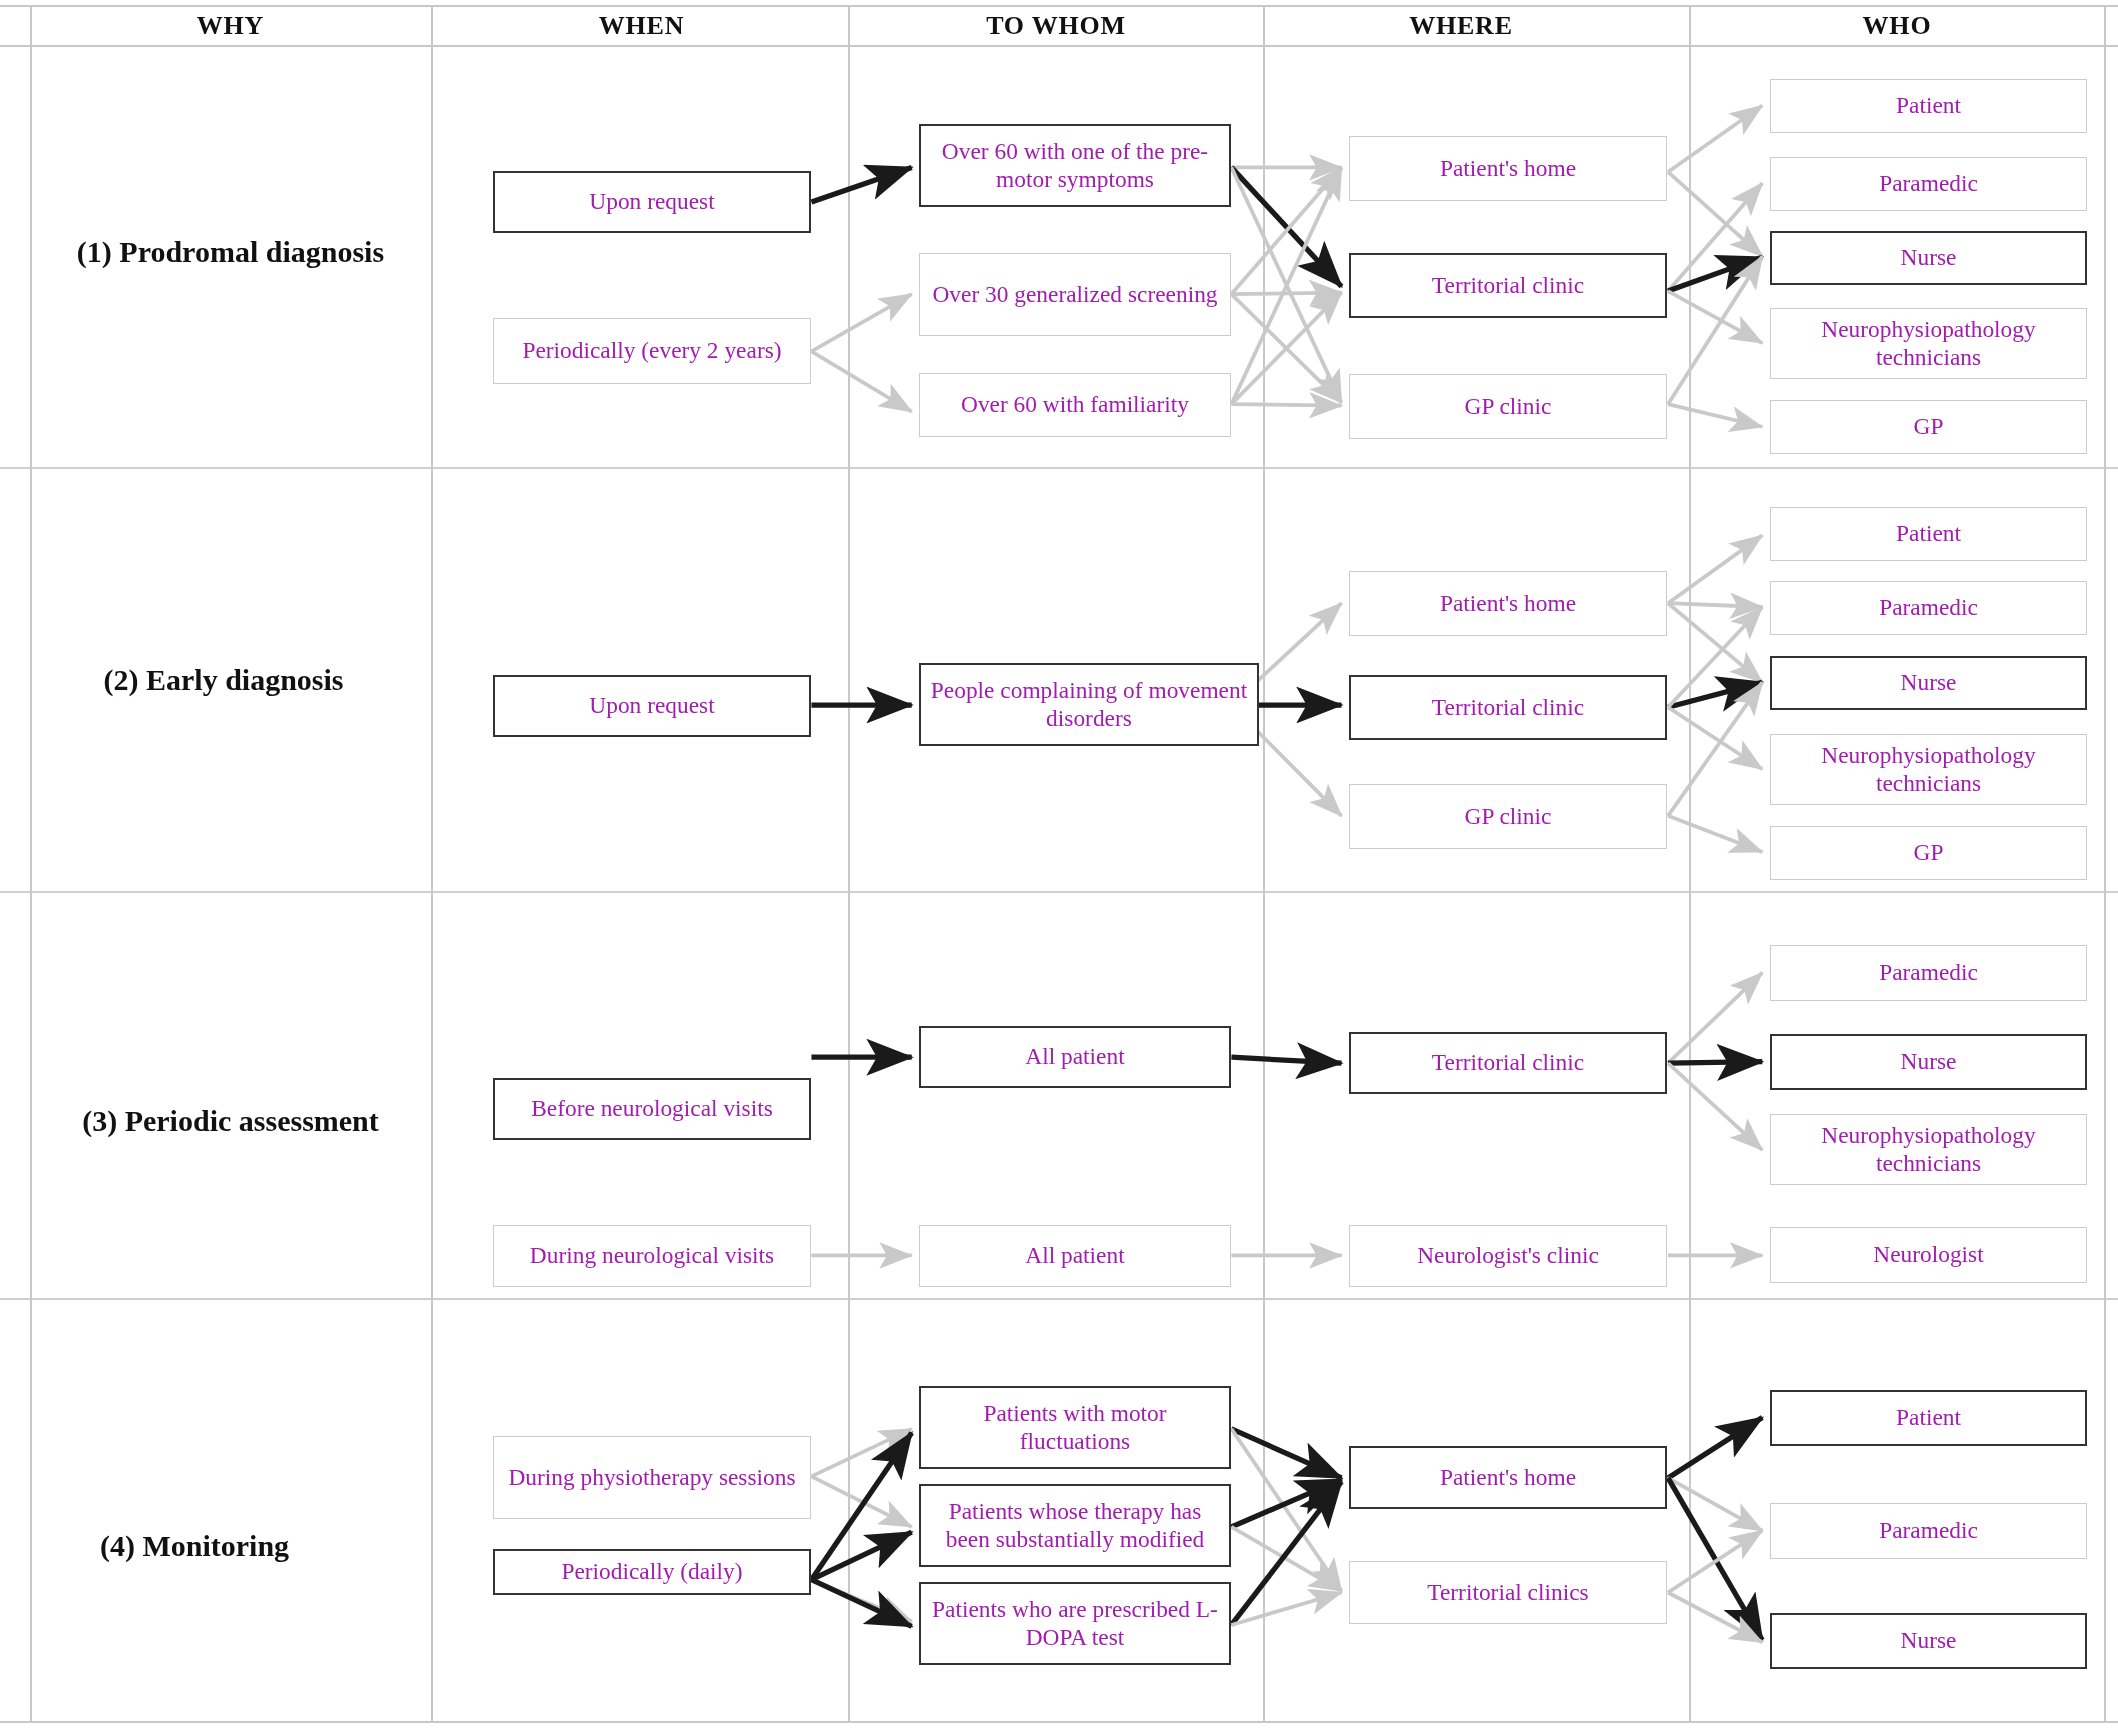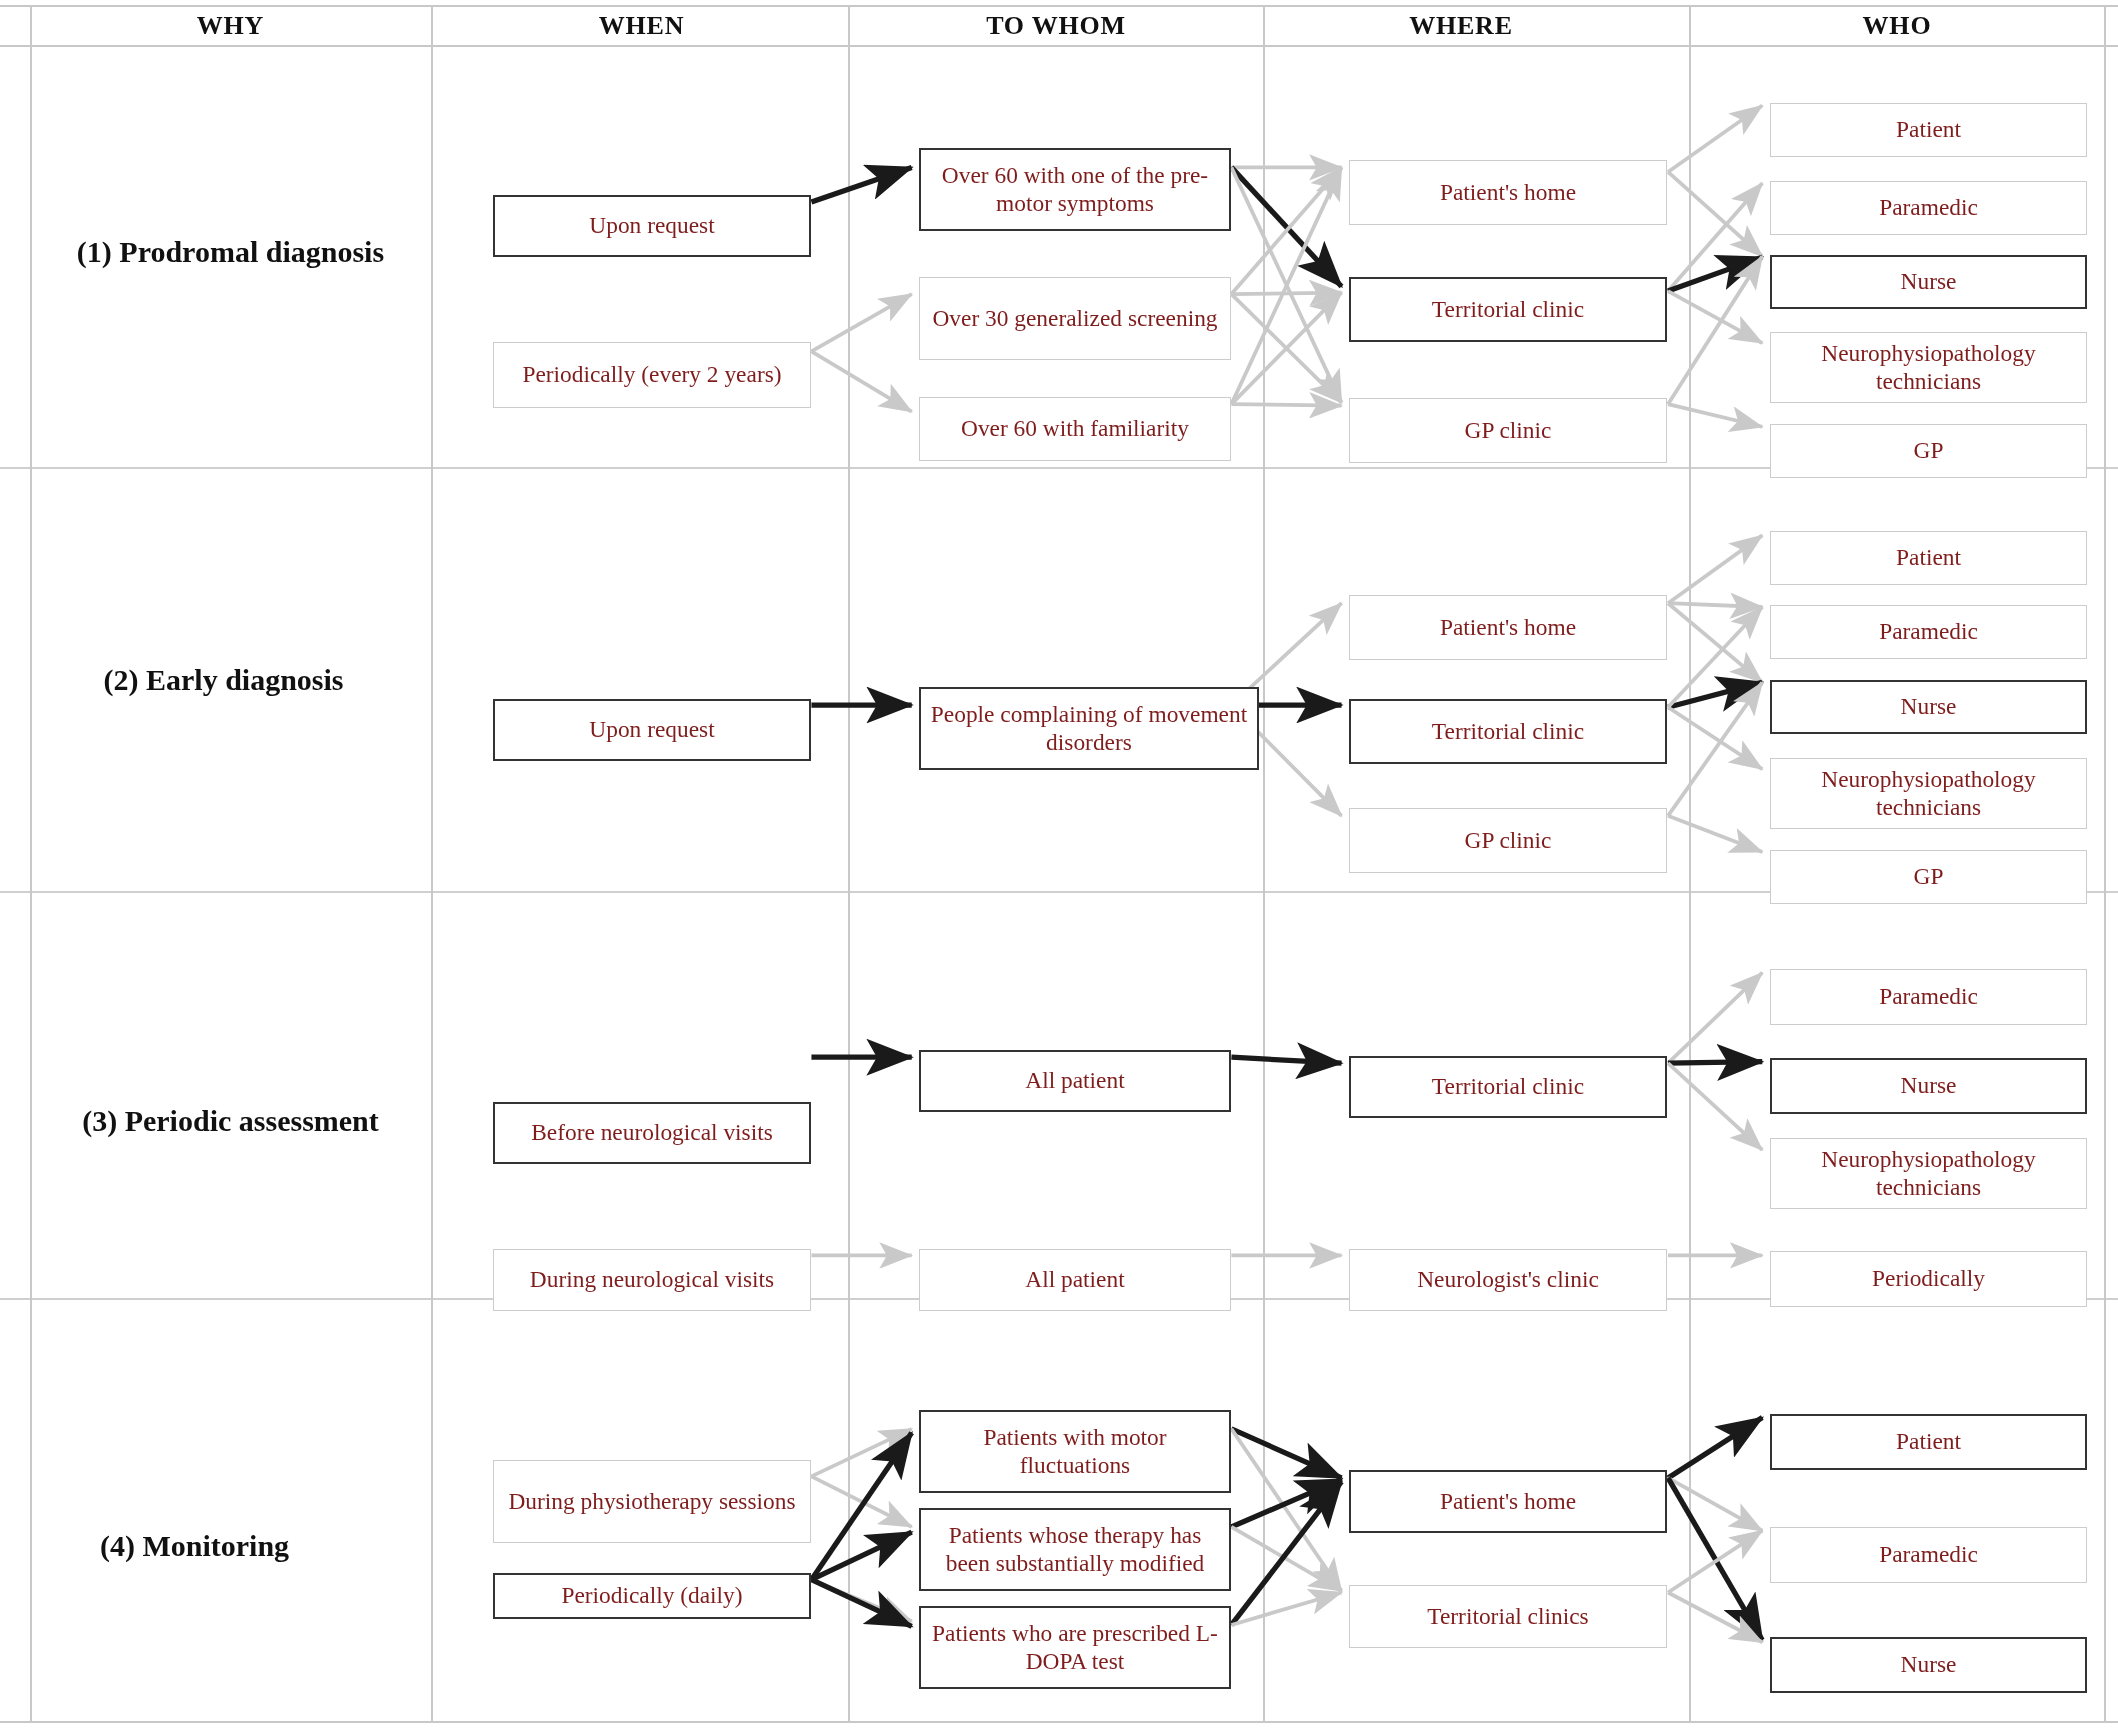--- a/index.html
+++ b/index.html
@@ -14,21 +14,21 @@
   
   .hdr{position:absolute;top:4.5px;height:41px;line-height:41px;text-align:center;
        font-weight:bold;font-size:26px;letter-spacing:0.8px;color:#111;}
 
   
   .rowlabel{position:absolute;text-align:center;font-weight:bold;font-size:30px;color:#111;}
 
   
   .box{position:absolute;box-sizing:border-box;display:flex;align-items:center;
        justify-content:center;text-align:center;background:#fff;
-       font-size:23.4px;line-height:1.18;color:#7f1d1d;padding:1.5px 6px;z-index:5;margin-top:24px;}
+       font-size:23.4px;line-height:1.18;color:#a21caf;padding:1.5px 6px;z-index:5;}
   .box.light{border:1.5px solid #cccccc;}
   .box.dark{border:2.3px solid #333333;}
 
   
   svg.arrows{position:absolute;left:0;top:0;width:2119px;height:1729px;z-index:2;}
 </style>
 </head>
 <body>
 
 <div id="page">
@@ -192,21 +192,21 @@
 
   <div class="box dark" style="left:919px;top:1026px;width:312px;height:62px;">All patient</div>
   <div class="box light" style="left:919px;top:1225px;width:312px;height:62px;">All patient</div>
 
   <div class="box dark" style="left:1349px;top:1032px;width:318px;height:62px;">Territorial clinic</div>
   <div class="box light" style="left:1349px;top:1225px;width:318px;height:62px;">Neurologist's clinic</div>
 
   <div class="box light" style="left:1770px;top:945px;width:317px;height:56px;">Paramedic</div>
   <div class="box dark" style="left:1770px;top:1034px;width:317px;height:56px;">Nurse</div>
   <div class="box light" style="left:1770px;top:1114px;width:317px;height:71px;">Neurophysiopathology technicians</div>
-  <div class="box light" style="left:1770px;top:1227px;width:317px;height:56px;">Periodically</div>
+  <div class="box light" style="left:1770px;top:1227px;width:317px;height:56px;">Neurologist</div>
 
   <div class="rowlabel" style="left:30px;top:1529px;width:329px;">(4) Monitoring</div>
 
   <div class="box light" style="left:493px;top:1436px;width:318px;height:83px;">During physiotherapy sessions</div>
   <div class="box dark" style="left:493px;top:1549px;width:318px;height:46px;">Periodically (daily)</div>
 
   <div class="box dark" style="left:919px;top:1386px;width:312px;height:83px;">Patients with motor fluctuations</div>
   <div class="box dark" style="left:919px;top:1484px;width:312px;height:83px;">Patients whose therapy has been substantially modified</div>
   <div class="box dark" style="left:919px;top:1582px;width:312px;height:83px;">Patients who are prescribed L-DOPA test</div>
 

